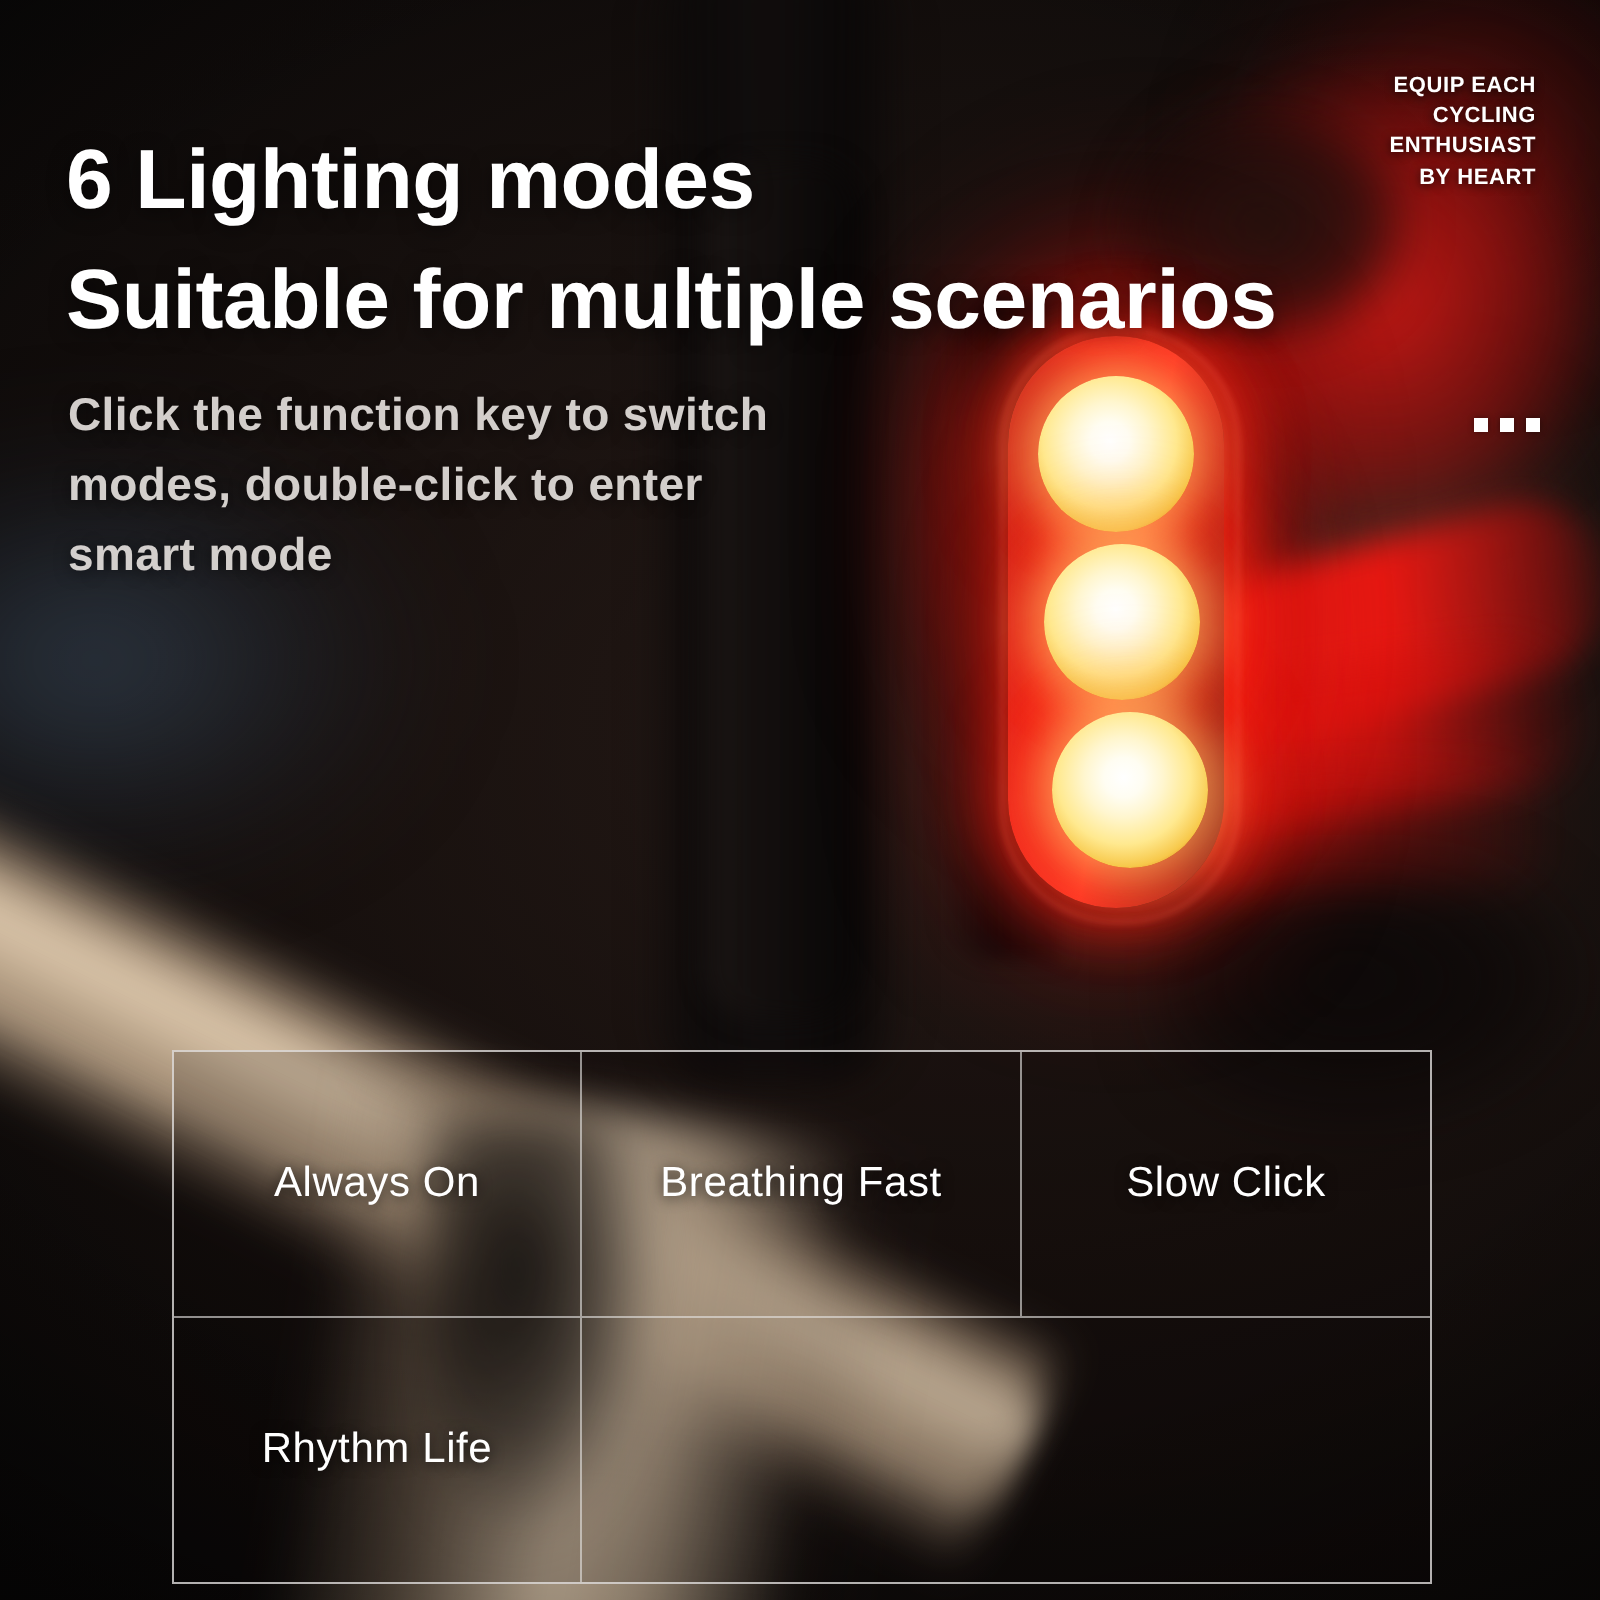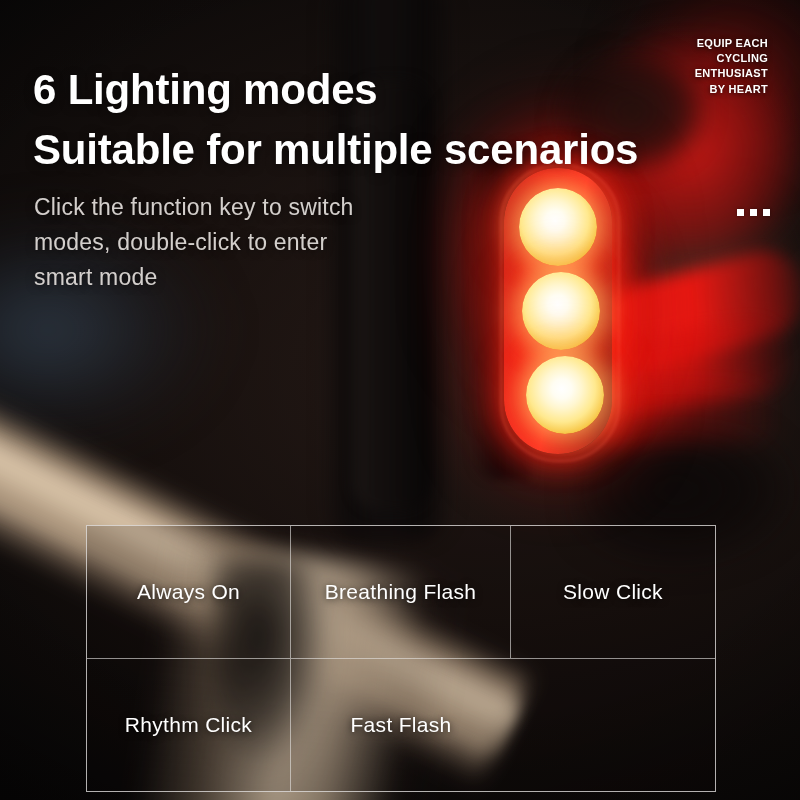--- a/index.html
+++ b/index.html
@@ -214,21 +214,21 @@
     text-shadow: 0 2px 10px rgba(0,0,0,0.55);
     white-space: pre-line;
     margin-top: 24px;
   }
   .subhead {
     position:absolute;
     left:34px; top:190px;
     width: 450px;
     color: rgba(226,222,218,0.93);
     font-size: 23px;
-    font-weight: 400;
+    font-weight: 700;
     line-height: 1.52;
     letter-spacing: 0.2px;
     text-shadow: 0 1px 8px rgba(0,0,0,0.6);
     white-space: pre-line;
   }
   .tagline {
     position:absolute;
     right: 32px; top: 36px;
     text-align: right;
     color:#ffffff;
@@ -330,19 +330,18 @@
 BY HEART</div>
 
   <div class="dots">
     <i></i>
     <i></i>
     <i></i>
   </div>
 
   <div class="modes">
     <div class="cell">Always On</div>
-    <div class="cell">Breathing Flash</div>
+    <div class="cell">Breathing Fast</div>
     <div class="cell last-col">Slow Click</div>
-    <div class="cell last-row">Rhythm Click</div>
-    <div class="cell last-col last-row">Fast Flash</div>
+    <div class="cell last-row">Rhythm Life</div>
   </div>
 
 </div>
 
 </body></html>

